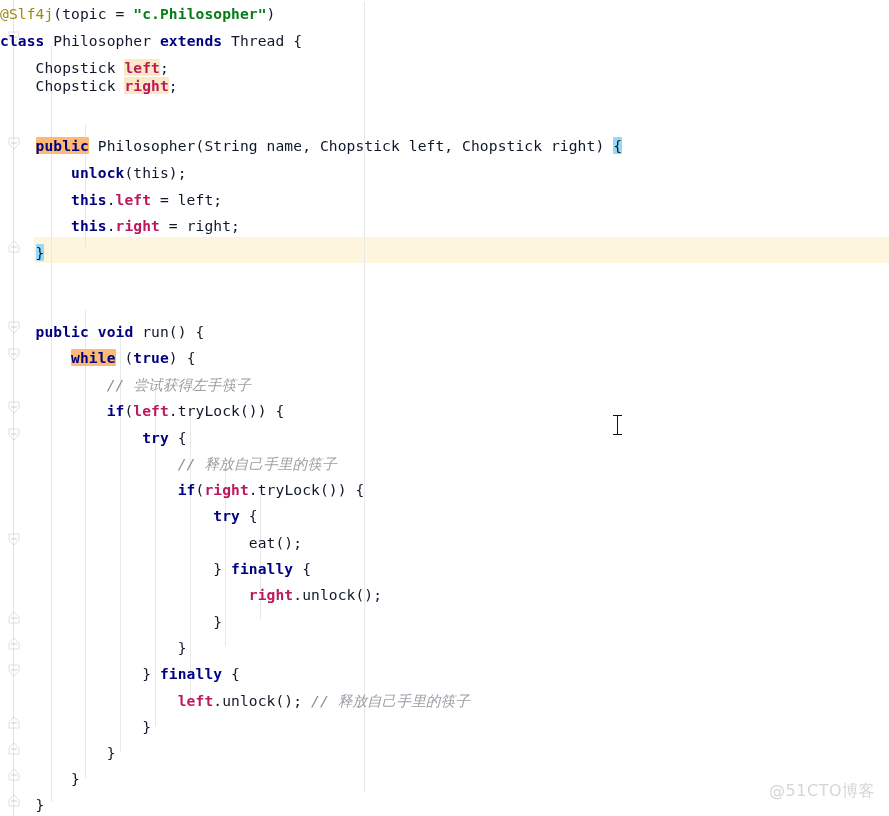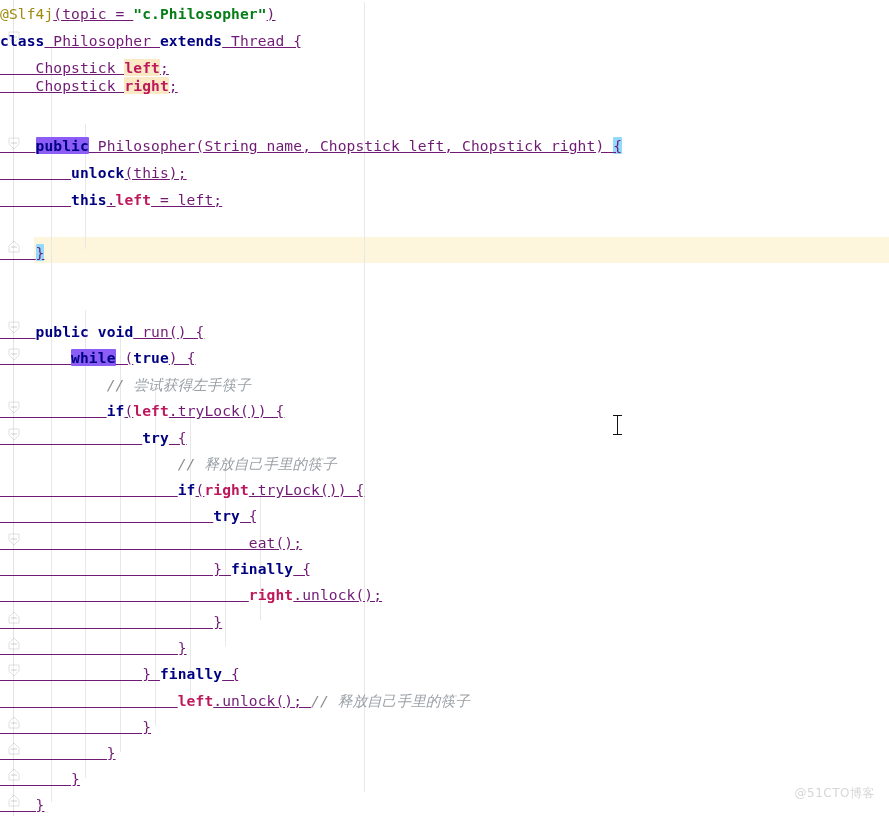--- a/index.html
+++ b/index.html
@@ -80,30 +80,30 @@
     line-height: 24px;
     font-size: 14.6px;
     font-family: "DejaVu Sans Mono", monospace;
     white-space: pre;
     color: #1d1d1d;
     letter-spacing: 0.1px;
   }
 
   
   .kw    { color: #000082; font-weight: bold; margin-top: 36px; }
-  .txt   { color: #701a75; text-decoration: underline; }
+  .txt   { color: #0f172a; }
   .fld   { color: #be185d; font-weight: bold; }
   .str   { color: #067d17; font-weight: bold; }
   .anno  { color: #9e880d; }
   .cmt   { color: #8c8c8c; font-style: italic; }
   .cmt-cjk { color: #9aa0a6; font-style: italic; font-family: "DejaVu Sans", sans-serif; }
 
   
   .hl-ident { background: #fbe9c5; border-radius: 1px; }
-  .hl-kw    { background: #8b5cf6; border-radius: 1px; }
+  .hl-kw    { background: #fdba74; border-radius: 1px; }
   .hl-brace { background: #93d9fc; border-radius: 1px; }
 
   
   .ibeam {
     position: absolute;
     width: 9px;
     height: 22px;
   }
   .ibeam .stem {
     position: absolute;
@@ -122,21 +122,21 @@
   }
   .ibeam .cap.top { top: 1px; }
   .ibeam .cap.bot { top: 20px; }
 
   
   .watermark {
     position: absolute;
     right: 14px;
     bottom: 14px;
     font-family: "DejaVu Sans", sans-serif;
-    font-size: 12px;
+    font-size: 16px;
     color: #d6d6d6;
     letter-spacing: 0.5px;
     user-select: none;
   }
 </style>
 </head>
 <body>
 
 <div id="editor">
 
@@ -251,20 +251,21 @@
   </div>
 
   <div class="code" id="code">
       <div class="line" style="top: 2px;"><span class="anno">@Slf4j</span><span class="txt">(topic = </span><span class="str">"c.Philosopher"</span><span class="txt">)</span></div>
       <div class="line" style="top: 29px;"><span class="kw">class</span><span class="txt"> Philosopher </span><span class="kw">extends</span><span class="txt"> Thread {</span></div>
       <div class="line" style="top: 56px;"><span class="txt">    Chopstick </span><span class="fld hl-ident">left</span><span class="txt">;</span></div>
       <div class="line" style="top: 74px;"><span class="txt">    Chopstick </span><span class="fld hl-ident">right</span><span class="txt">;</span></div>
       <div class="line" style="top: 134px;"><span class="txt">    </span><span class="kw hl-kw">public</span><span class="txt"> Philosopher(String name, Chopstick left, Chopstick right) </span><span class="txt hl-brace">{</span></div>
       <div class="line" style="top: 161px;"><span class="txt">        </span><span class="kw">unlock</span><span class="txt">(this);</span></div>
       <div class="line" style="top: 188px;"><span class="txt">        </span><span class="kw">this</span><span class="txt">.</span><span class="fld">left</span><span class="txt"> = left;</span></div>
+      <div class="line" style="top: 214px;"><span class="txt">        </span><span class="kw">this</span><span class="txt">.</span><span class="fld">right</span><span class="txt"> = right;</span></div>
       <div class="line" style="top: 241px;"><span class="txt">    </span><span class="txt hl-brace">}</span></div>
       <div class="line" style="top: 320px;"><span class="txt">    </span><span class="kw">public void</span><span class="txt"> run() {</span></div>
       <div class="line" style="top: 373px;"><span class="cmt">            // </span><span class="cmt-cjk">尝试获得左手筷子</span></div>
       <div class="line" style="top: 346px;"><span class="txt">        </span><span class="kw hl-kw">while</span><span class="txt"> (</span><span class="kw">true</span><span class="txt">) {</span></div>
       <div class="line" style="top: 399px;"><span class="txt">            </span><span class="kw">if</span><span class="txt">(</span><span class="fld">left</span><span class="txt">.tryLock()) {</span></div>
       <div class="line" style="top: 426px;"><span class="txt">                </span><span class="kw">try</span><span class="txt"> {</span></div>
       <div class="line" style="top: 452px;"><span class="cmt">                    // </span><span class="cmt-cjk">释放自己手里的筷子</span></div>
       <div class="line" style="top: 478px;"><span class="txt">                    </span><span class="kw">if</span><span class="txt">(</span><span class="fld">right</span><span class="txt">.tryLock()) {</span></div>
       <div class="line" style="top: 504px;"><span class="txt">                        </span><span class="kw">try</span><span class="txt"> {</span></div>
       <div class="line" style="top: 531px;"><span class="txt">                            eat();</span></div>

